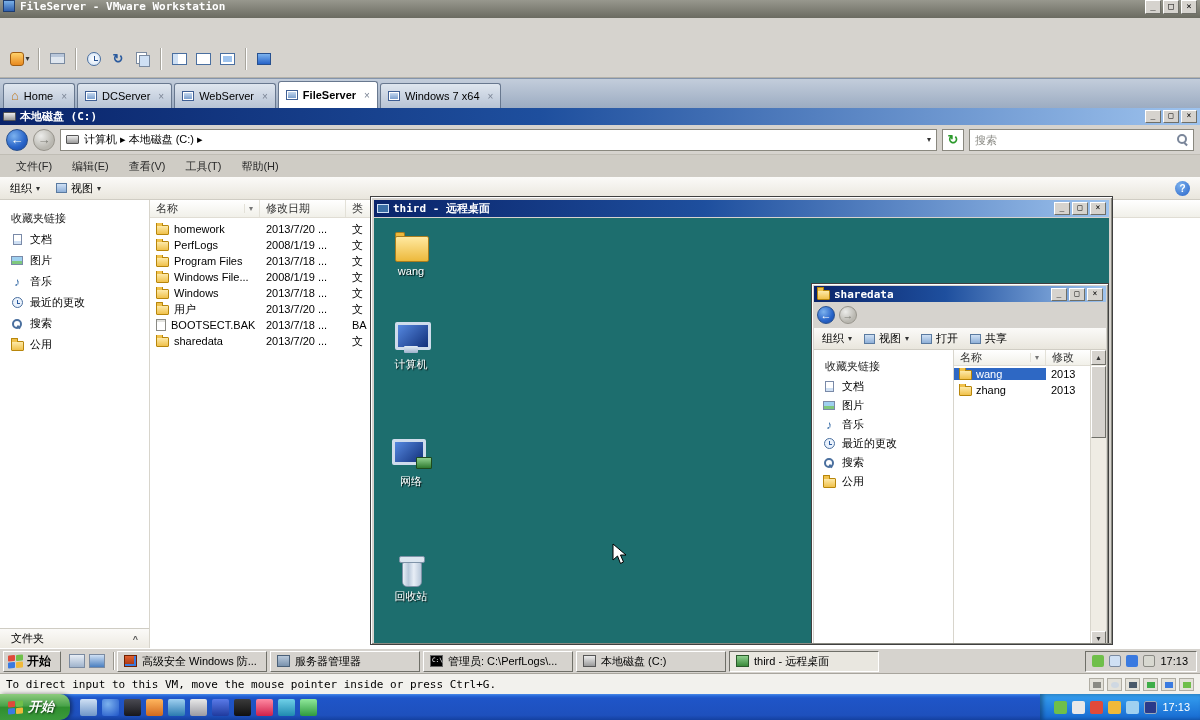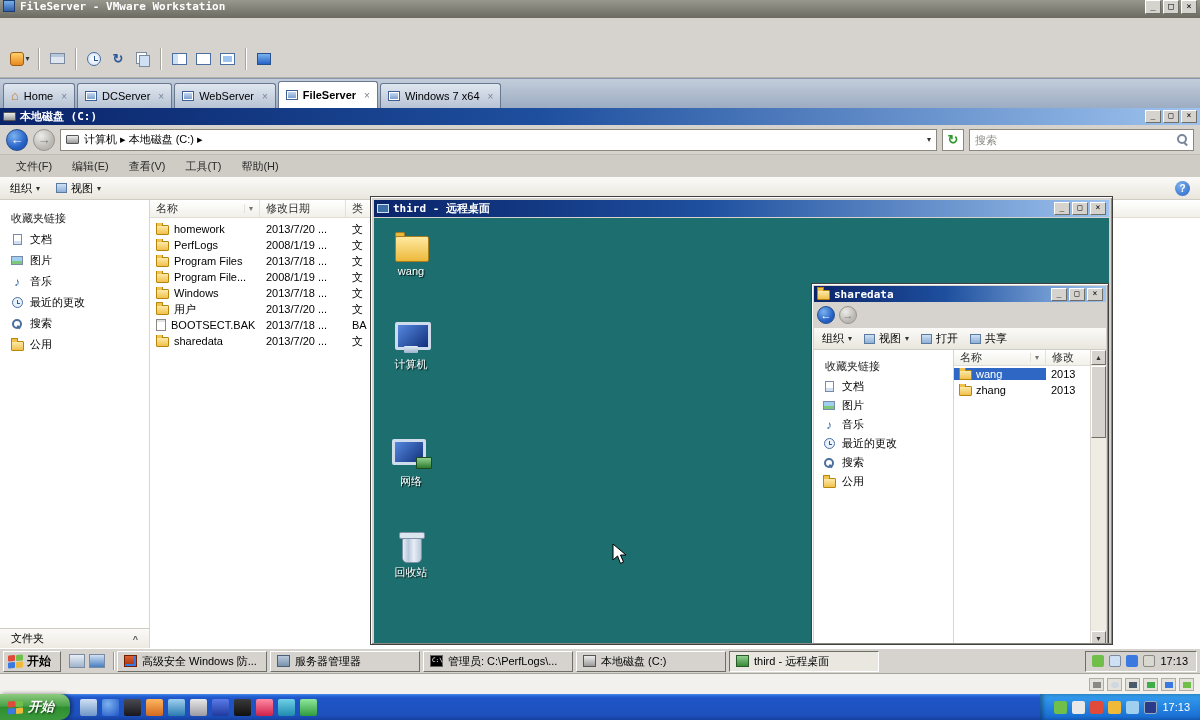--- a/index.html
+++ b/index.html
@@ -409,21 +409,21 @@
               <span class="fcell f-name">
                 <span class="fi-folder"></span>
                 <span>Program Files</span>
               </span>
               <span class="fcell f-date">2013/7/18 ...</span>
               <span class="fcell f-type">文</span>
             </div>
           <div class="frow">
               <span class="fcell f-name">
                 <span class="fi-folder"></span>
-                <span>Program File...</span>
+                <span>Windows File...</span>
               </span>
               <span class="fcell f-date">2008/1/19 ...</span>
               <span class="fcell f-type">文</span>
             </div>
           <div class="frow">
               <span class="fcell f-name">
                 <span class="fi-folder"></span>
                 <span>Windows</span>
               </span>
               <span class="fcell f-date">2013/7/18 ...</span>
@@ -474,21 +474,21 @@
           <div class="di-label">wang</div>
         </div>
         <div class="dicon" style="top:104px">
           <div class="di-img di-computer"></div>
           <div class="di-label">计算机</div>
         </div>
         <div class="dicon" style="top:221px">
           <div class="di-img di-network"></div>
           <div class="di-label">网络</div>
         </div>
-        <div class="dicon" style="top:312px">
+        <div class="dicon" style="top:336px">
           <div class="di-img di-bin"></div>
           <div class="di-label">回收站</div>
         </div>
 
         <div id="e2">
           <div class="xtitle">
             <span class="fi-folder"></span>
             <span class="t">sharedata</span>
             <span class="winbtns">
               <span class="wbtn2">_</span>
@@ -630,20 +630,21 @@
         <span class="trayico tr1"></span>
         <span class="trayico tr2"></span>
         <span class="trayico tr3"></span>
         <span class="trayico tr4"></span>
         <span class="time">17:13</span>
       </span>
     </div>
   </div>
 
   <div id="vmw-status">
+    <span>To direct input to this VM, move the mouse pointer inside or press Ctrl+G.</span>
     <span class="sics">
       <span class="sico si-hdd"></span>
       <span class="sico si-cd"></span>
       <span class="sico si-flp"></span>
       <span class="sico si-net"></span>
       <span class="sico si-snd"></span>
       <span class="sico si-usb"></span>
     </span>
   </div>
 

